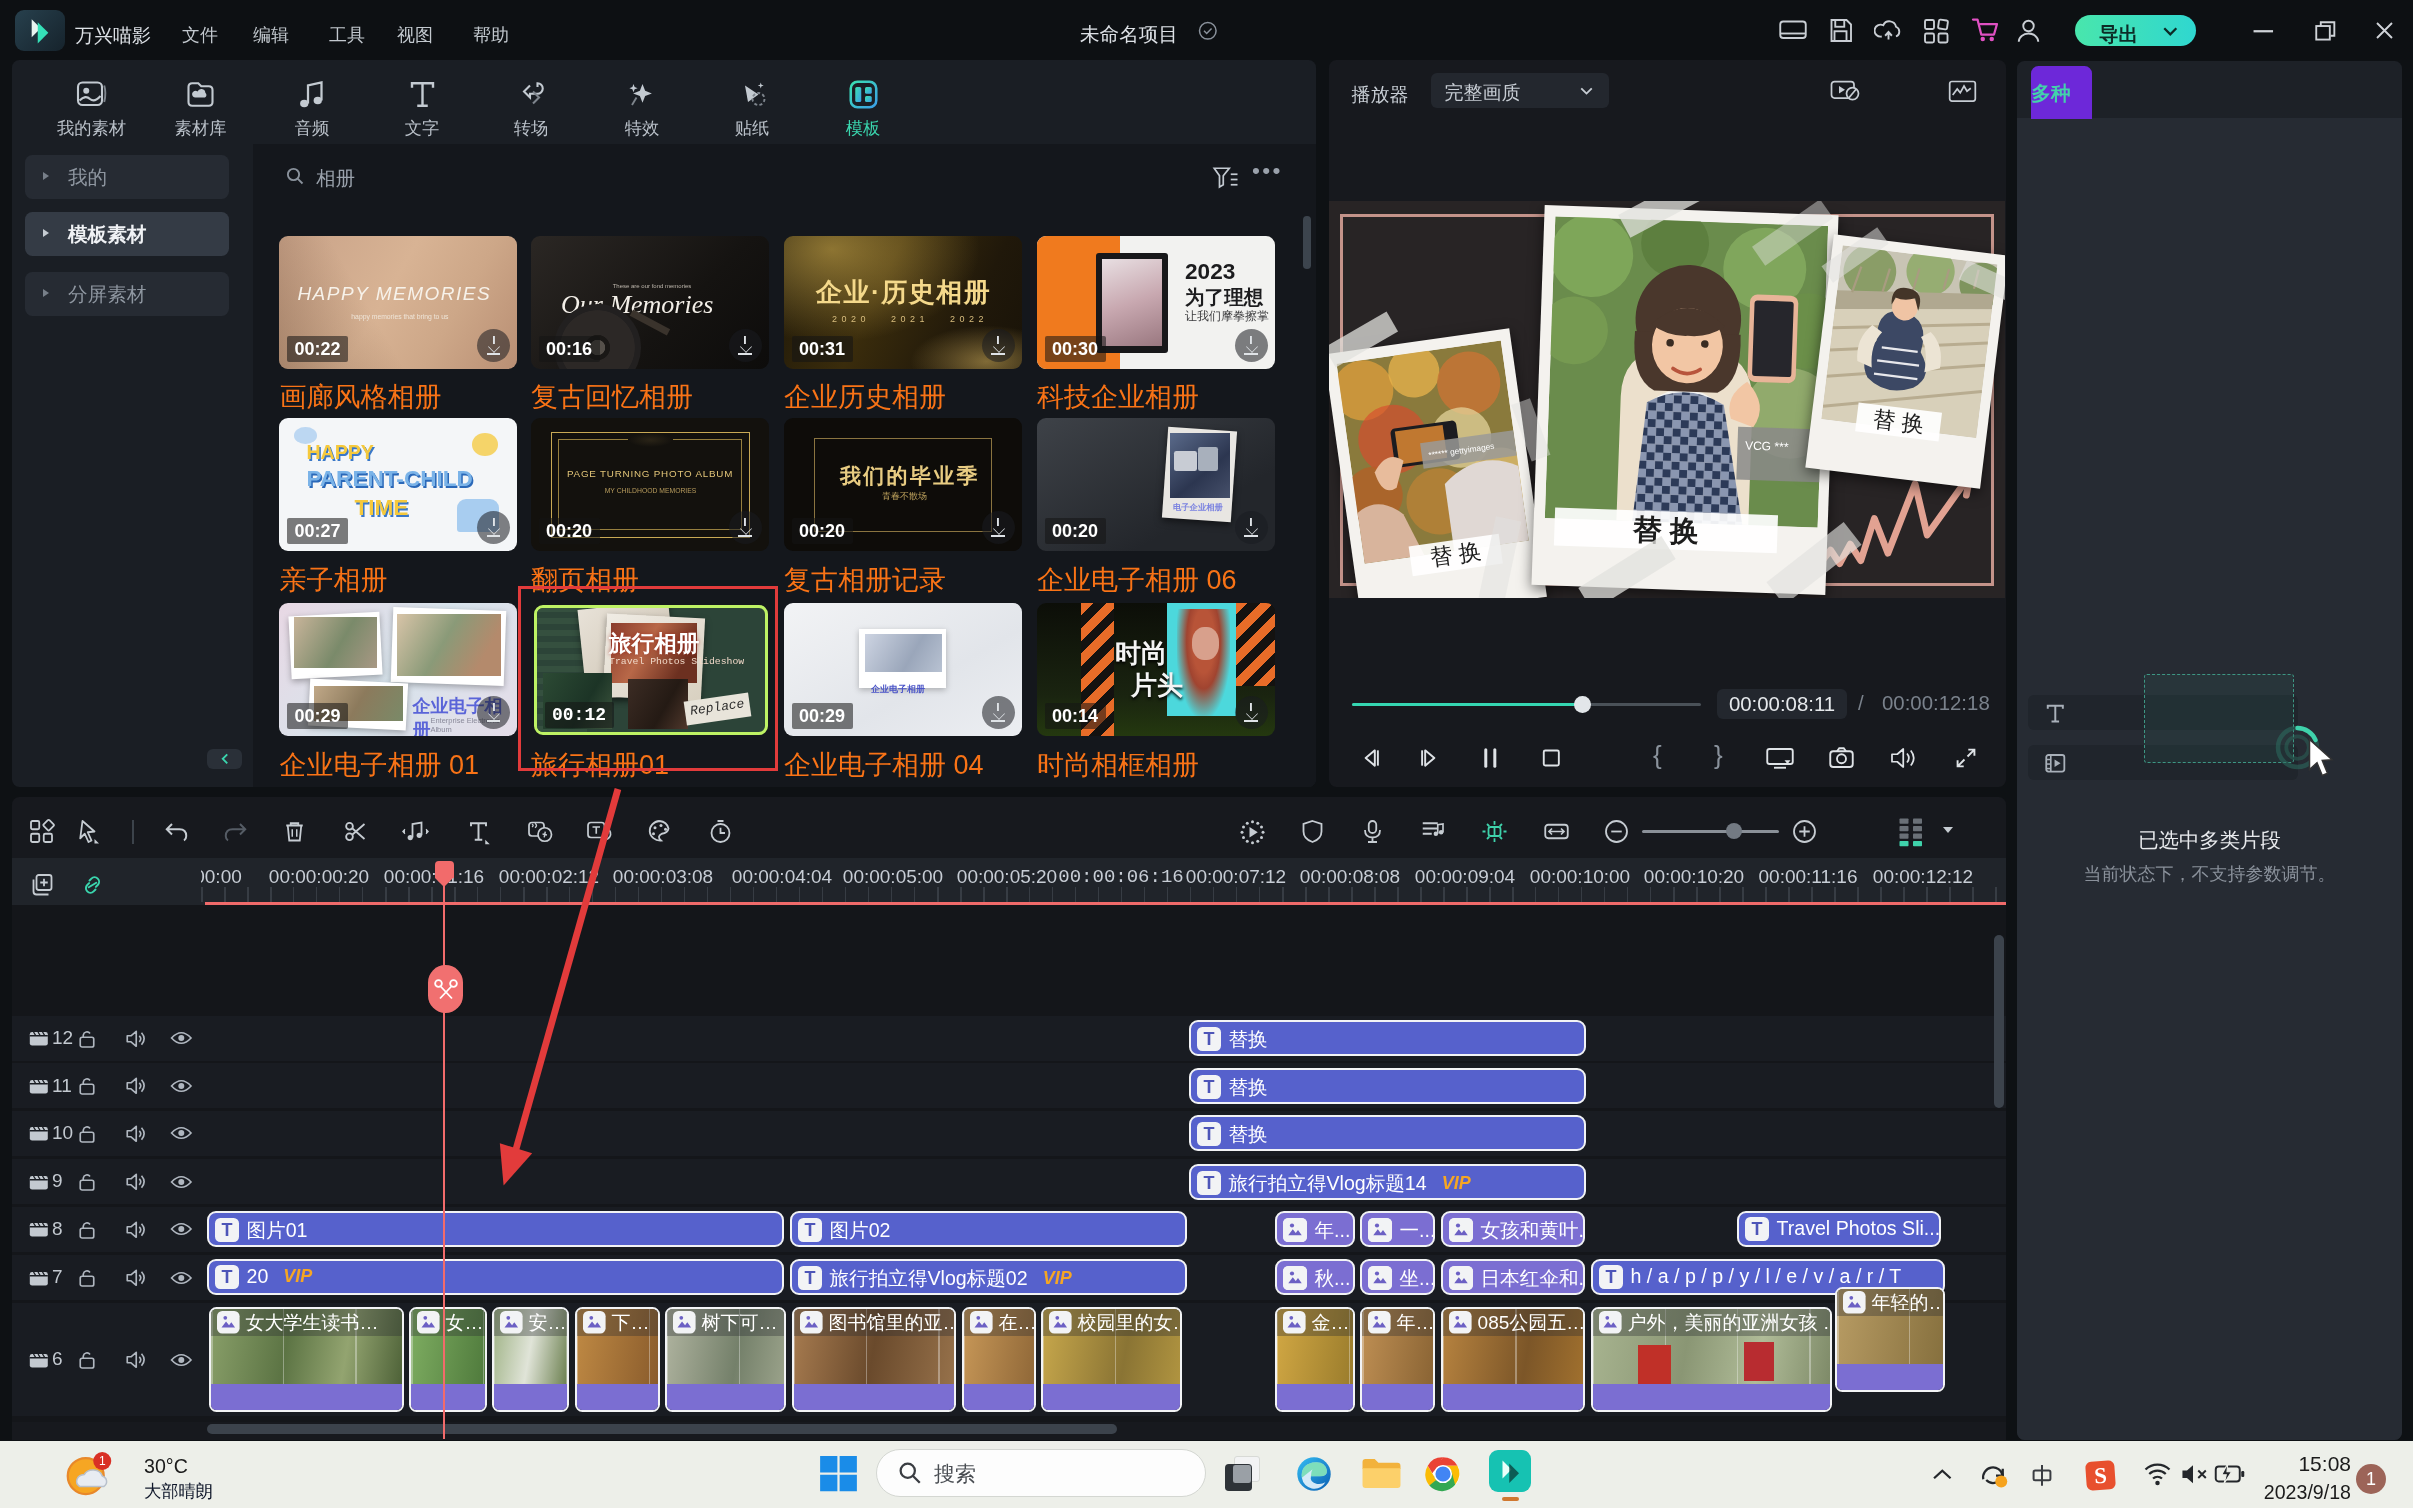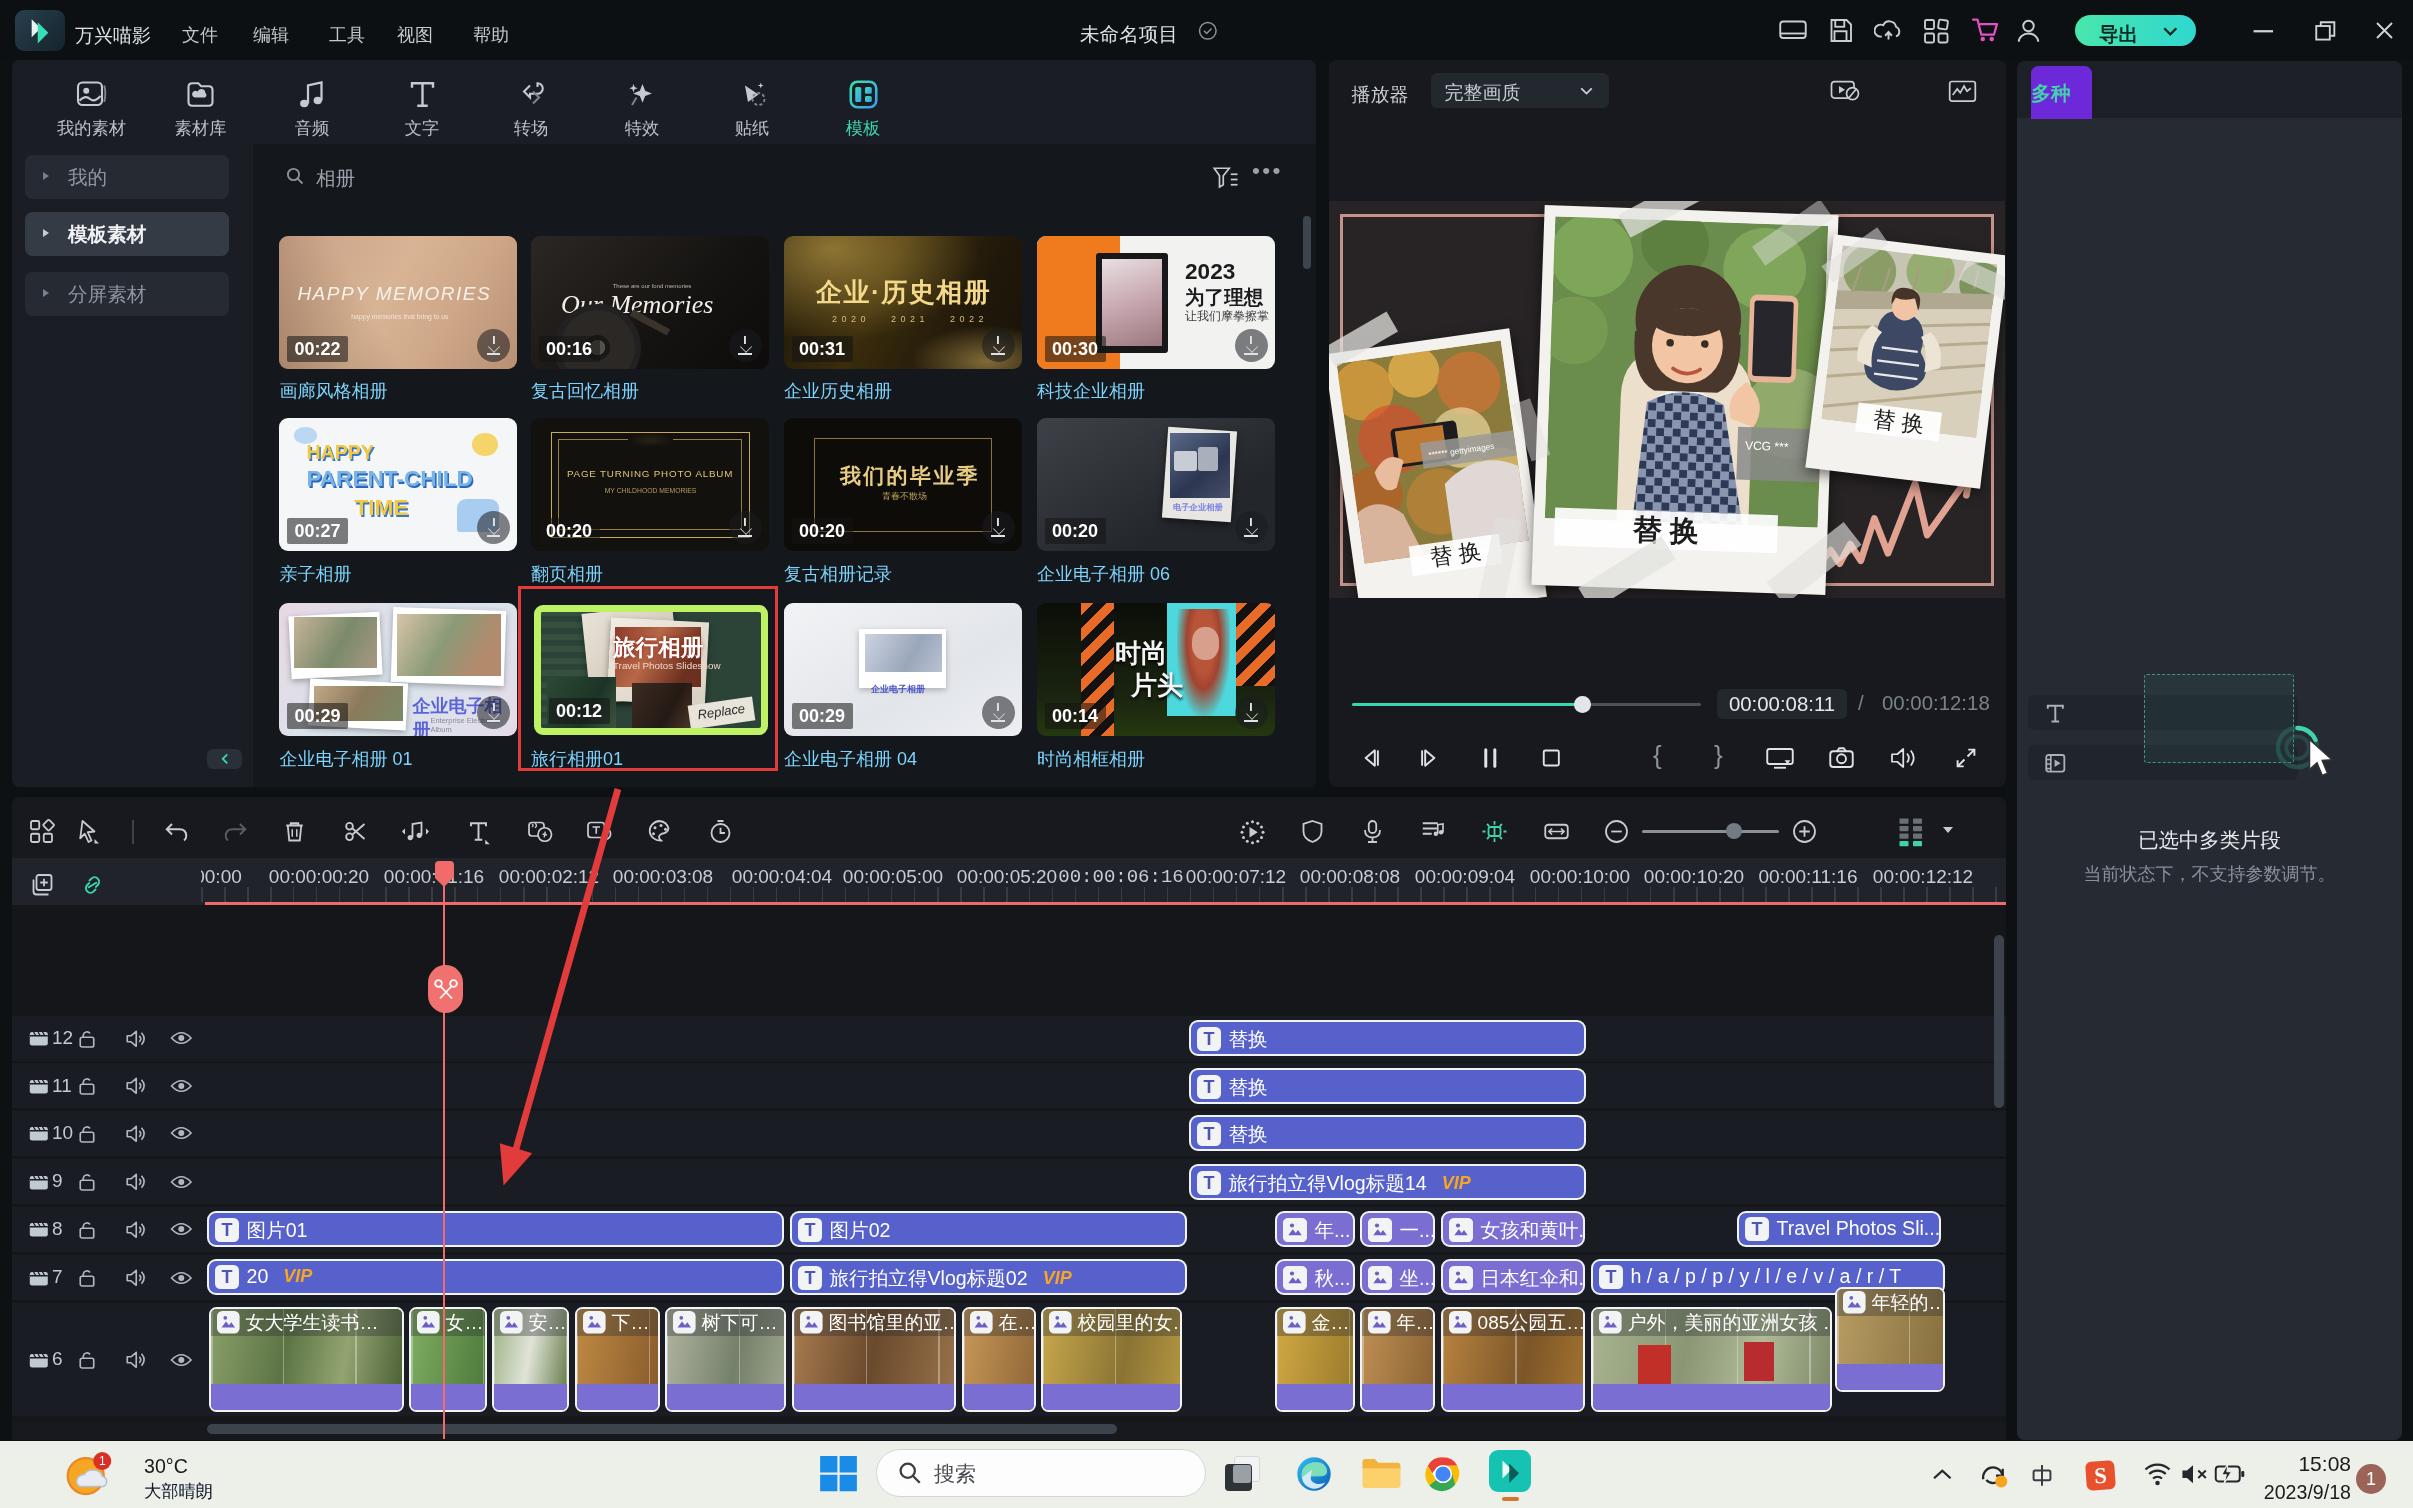--- a/index.html
+++ b/index.html
@@ -25,21 +25,21 @@
 
 
 .sideitem { left:13px; width:204px; height:44px; border-radius:7.5px; background:#262b33;
   color:#8f97a1; font-size:19.6px; line-height:44px; }
 .sideitem .tri { position:absolute; left:18px; top:17.3px; width:0; height:0;
   border-left:6px solid #777f89; border-top:4.5px solid transparent; border-bottom:4.5px solid transparent; }
 .sideitem span { position:absolute; left:43px; }
 
 
 .thumb { border-radius:9px; overflow:hidden; }
-.cardtitle { font-size:18px; color:#7dd3fc; }
+.cardtitle { font-size:27px; color:#f97316; }
 .dur { position:absolute; left:7.5px; bottom:7.5px; height:26px; border-radius:2px;
   background:rgba(20,20,20,.55); color:#fff; font-size:18px; font-weight:bold;
   line-height:26px; padding:0 7.5px; }
 .dl { position:absolute; right:7.5px; bottom:7.5px; width:33px; height:33px; border-radius:50%;
   background:rgba(25,28,32,.55); }
 .dl:after { content:""; position:absolute; left:9.8px; top:7.5px; width:13.6px; height:10.6px;
   background:linear-gradient(#dfe3e7,#dfe3e7) 6px 0/1.9px 8.3px no-repeat; }
 .dl:before { content:""; position:absolute; left:11.3px; top:12px; width:10.6px; height:10.6px;
   border:1.9px solid #dfe3e7; border-top:none; border-right:none; transform:rotate(-45deg) scale(.7); }
 .dlb { position:absolute; left:9.8px; bottom:6.8px; width:13.6px; height:1.9px; background:#dfe3e7; }
@@ -350,21 +350,21 @@
         <div class="abs" style="left:35px;top:83px;width:89px;height:35px;background:linear-gradient(120deg,#c0a888,#8c7a5c 50%,#7a8a68);"></div>
         <div class="abs" style="left:133px;top:91px;font-size:18px;color:#5a64d8;font-weight:bold;">企业电子相册</div>
         <div class="abs" style="left:151px;top:113px;font-size:7.5px;color:#8a8a9a;">Enterprise Electronic Album</div>
         <div class="dur">00:29</div>
           <div class="dl">
             <div class="dlb"></div>
           </div>
       </div>
       <div class="abs cardtitle" style="left:26.4px;top:603px;">企业电子相册 01</div>
 
-      <div class="abs" style="left:281px;top:461px;width:234px;height:130px;border:7px solid #bef264;border-radius:9px;background:#2c4438;overflow:hidden;">
+      <div class="abs" style="left:281px;top:461px;width:234px;height:130px;border:3px solid #bef264;border-radius:9px;background:#2c4438;overflow:hidden;font-family:Liberation Mono, monospace;">
         <div class="abs" style="left:0;top:0;width:50px;height:124px;background:repeating-linear-gradient(0deg,#35503f 0 6px,#2c4438 6px 12px);"></div>
         <div class="abs" style="left:45px;top:-3px;width:91px;height:91px;background:linear-gradient(140deg,#e8e2d8,#c8beac);transform:rotate(-6deg);box-shadow:0 3px 7.5px rgba(0,0,0,.4);"></div>
         <div class="abs" style="left:68px;top:7.5px;width:98px;height:83px;background:linear-gradient(140deg,#f0ece4,#d8d0c0);transform:rotate(3deg);box-shadow:0 3px 7.5px rgba(0,0,0,.4);"></div>
         <div class="abs" style="left:74px;top:15px;width:86px;height:60px;background:linear-gradient(120deg,#8a3c2c,#b86848 40%,#6c3020 80%);"></div>
         <div class="abs" style="left:72px;top:19.6px;font-size:22.6px;color:#fff;font-weight:bold;text-shadow:0 0 4.5px rgba(150,30,20,.8);">旅行相册</div>
         <div class="abs" style="left:72px;top:48px;font-size:9.8px;color:#f0d8c8;">Travel Photos Slideshow</div>
         <div class="abs" style="left:6px;top:65px;width:69px;height:56px;background:linear-gradient(120deg,#2c4a34,#1c3426 60%,#405840);"></div>
         <div class="abs" style="left:91px;top:71px;width:60px;height:50px;background:linear-gradient(120deg,#3c2c24,#241a14 60%,#50382c);"></div>
         <div class="abs" style="left:148px;top:89px;width:65px;height:24px;background:#e8e4da;transform:rotate(-8deg);color:#2a2a2a;font-size:13px;text-align:center;line-height:22.6px;font-style:italic;">Replace</div>
         <div class="dur" style="bottom:4.5px;">00:12</div>

